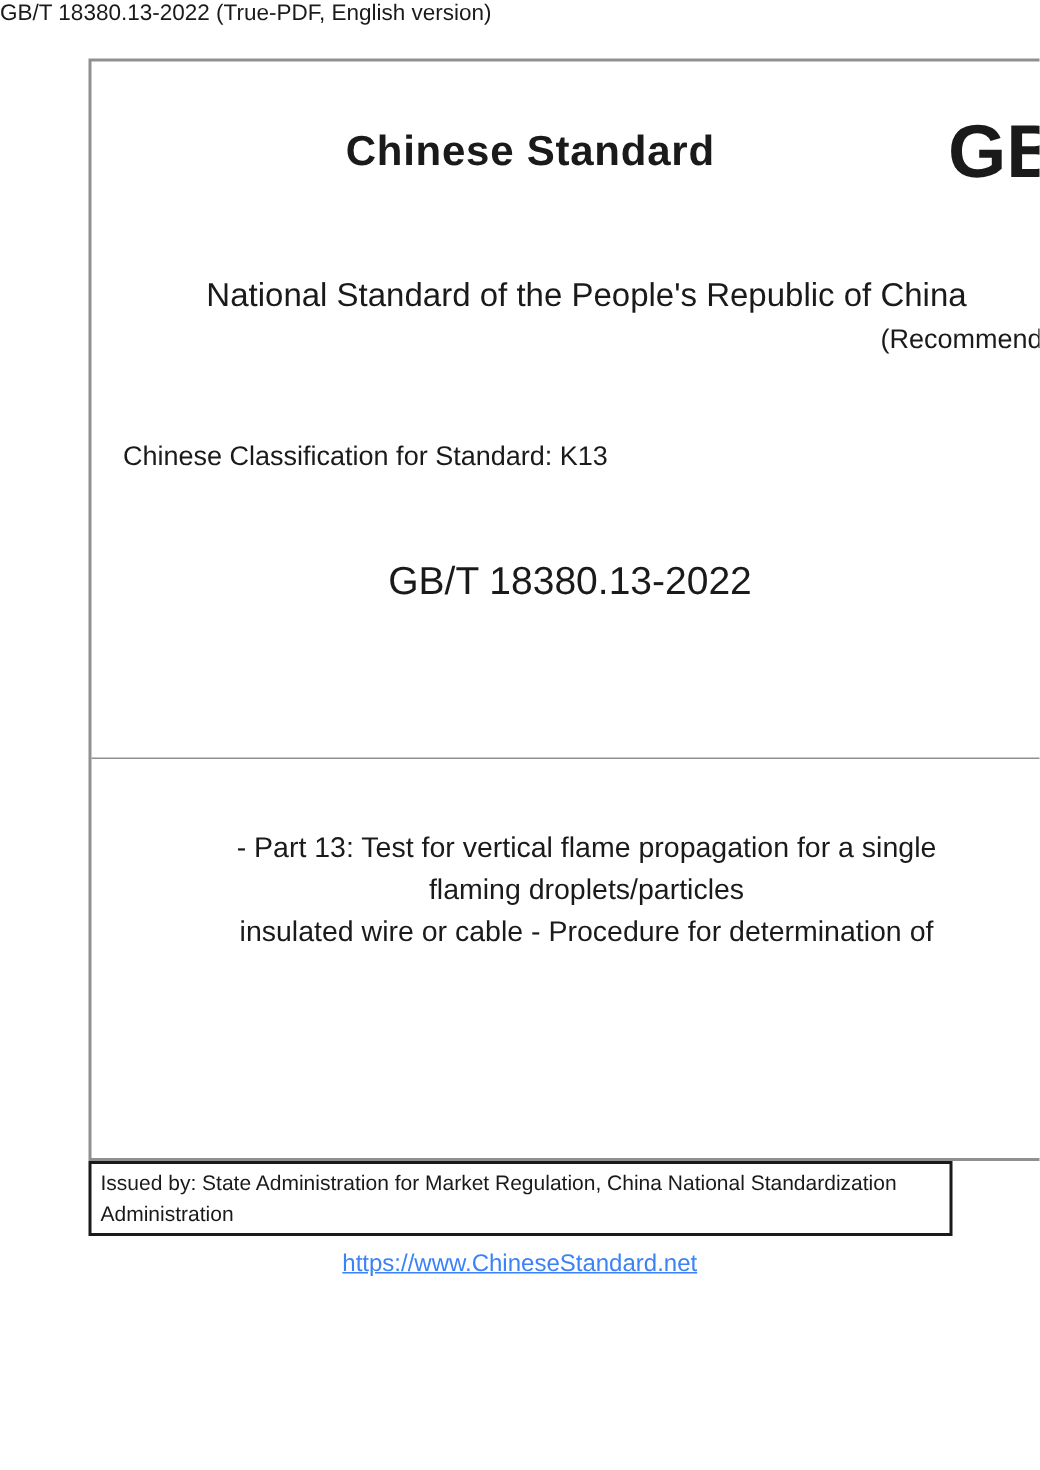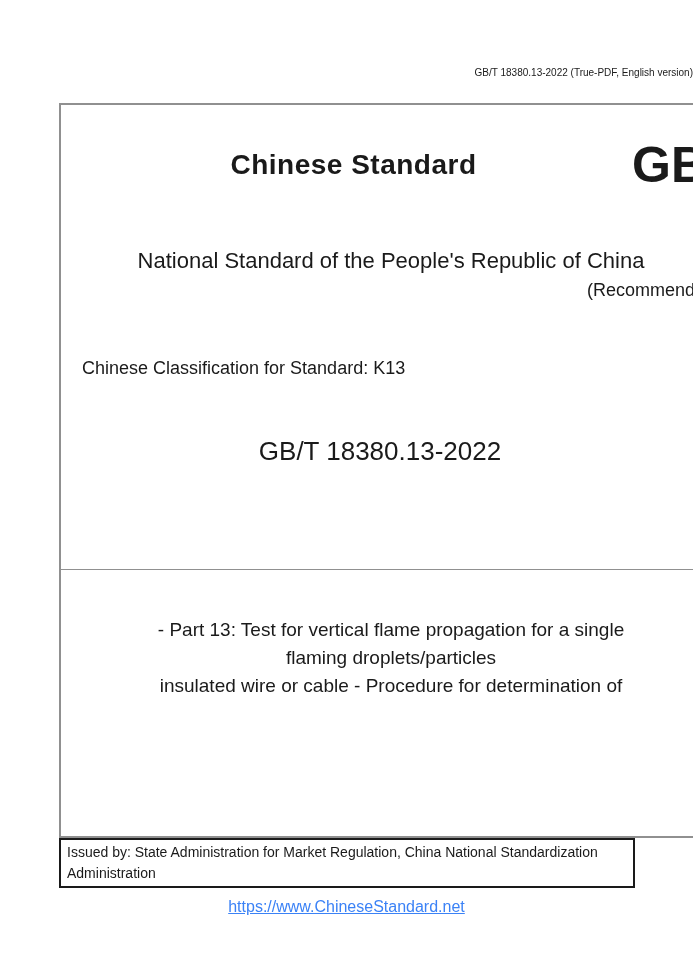--- a/index.html
+++ b/index.html
@@ -9,23 +9,22 @@
   }
   body {
     width: 693px;
     height: 980px;
     position: relative;
     font-family: "Liberation Sans", sans-serif;
     color: #1a1a1a;
     overflow: hidden;
   }
   .doc-header {
-    padding-top: 64px;
-    text-align: right;
-    font-size: 10px;
+    text-align: left;
+    font-size: 15px;
     line-height: 18px;
   }
   .main-box {
     box-sizing: border-box;
     margin: 21px 0 0 59px;
     width: 664px;
     border: 2px solid #909090;
     background: #ffffff;
   }
   .section-top {

